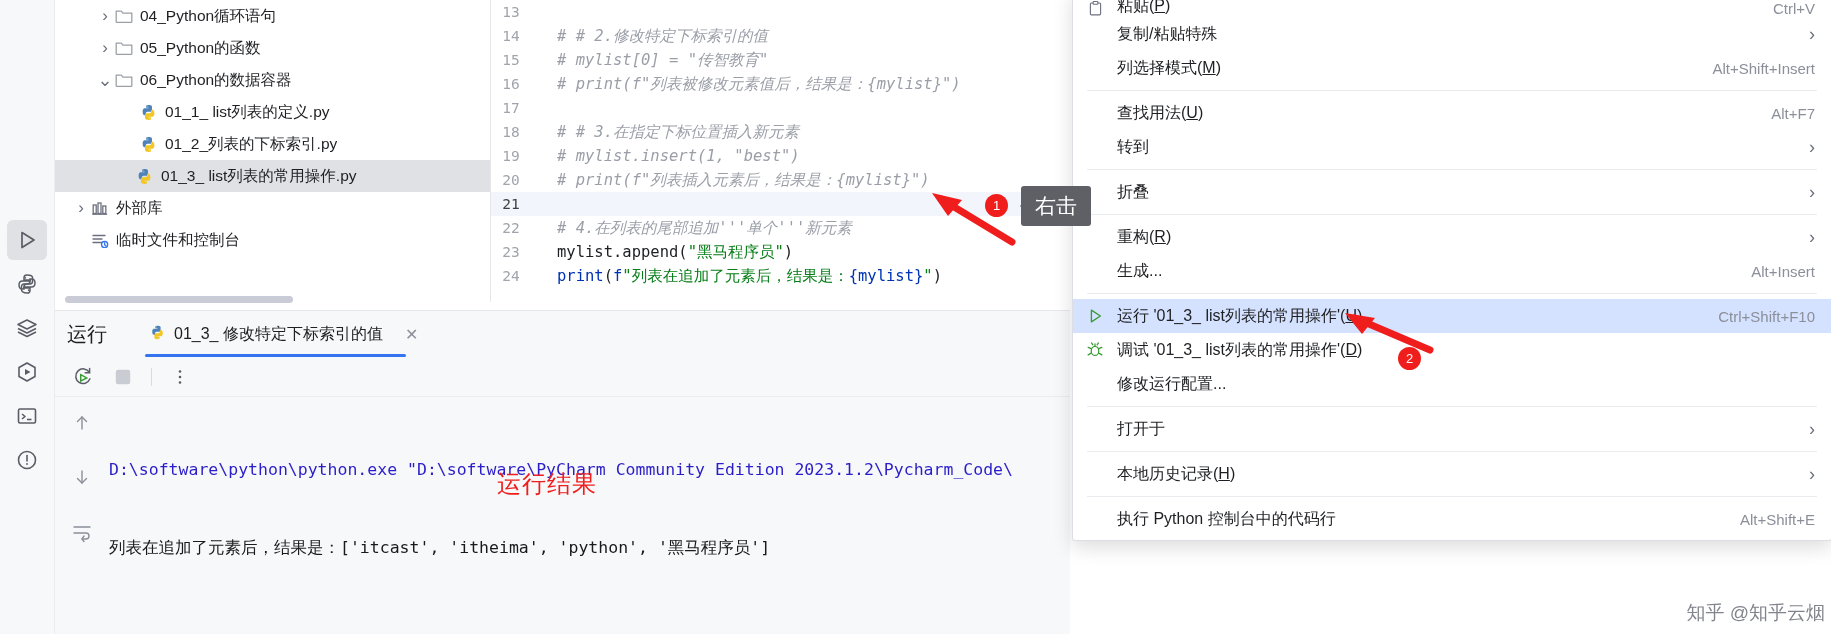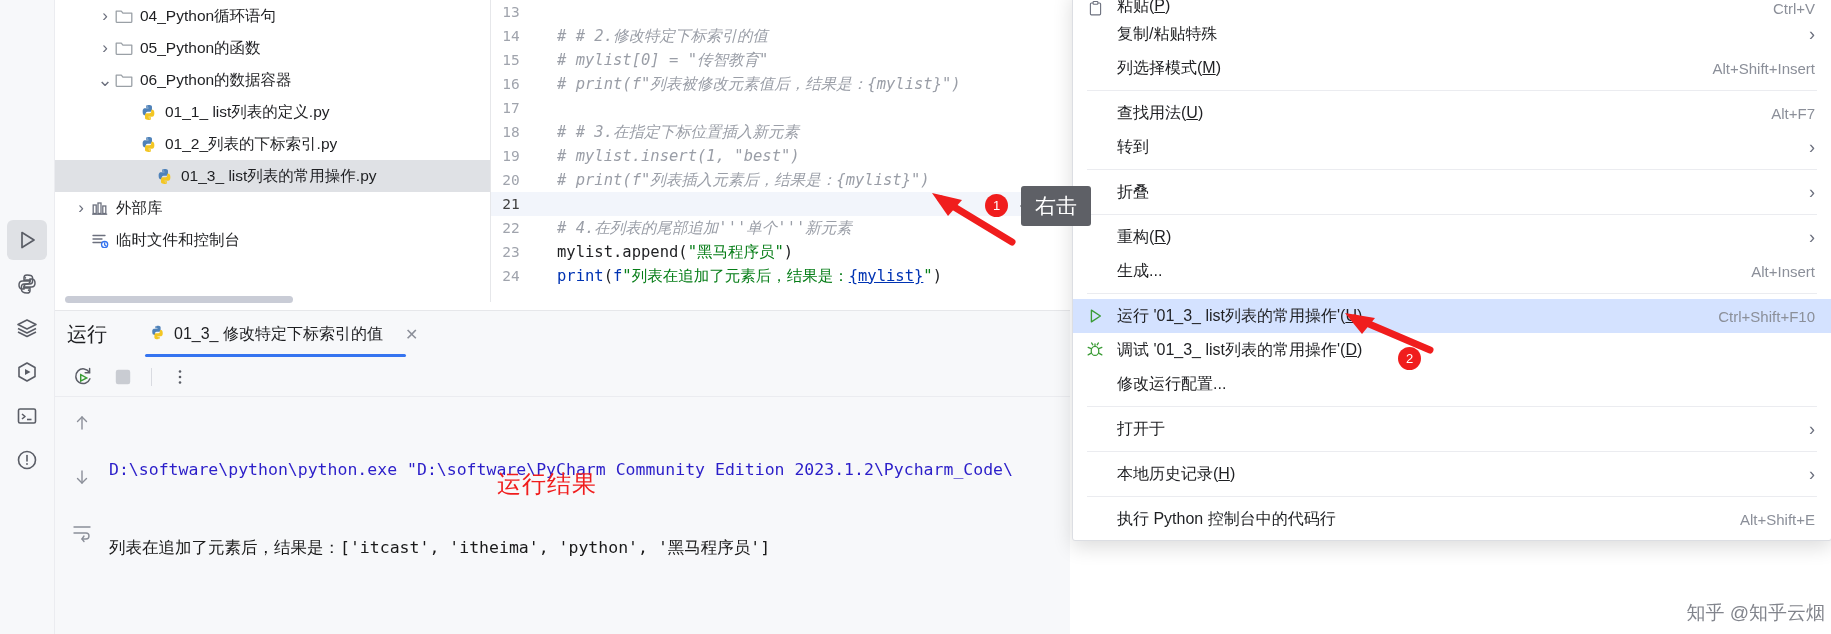--- a/index.html
+++ b/index.html
@@ -65,21 +65,21 @@
     width: 52px; flex: 0 0 52px; text-align: center; padding-right: 12px;
     color: #a0a4ad; font-size: 14.5px;
     font-family: "DejaVu Sans Mono", "Liberation Mono", monospace;
   }
   .code-line.cur .gutter { color: #404040; }
   .code-txt { padding-left: 14px; }
   .cmt { color: #9a9ea7; font-style: italic; }
   .kw  { color: #0033b3; }
   .str { color: #067d17; }
   .pun { color: #1e1f22; }
-  .brc { color: #0033b3; text-decoration: underline; }
+  .brc { color: #0033b3; }
 
   
   .runpanel {
     position: absolute; left: 55px; top: 310px; width: 1015px; height: 324px;
     background: #f7f8fa; border-top: 1px solid #e6e7ea;
   }
   .run-tabs {
     display: flex; align-items: center; height: 46px; padding-left: 12px;
     position: relative;
   }
@@ -256,21 +256,21 @@
         <div class="tree-row" style="padding-left: 64px;">
           <span class="chev"></span>
           <span class="py-ico">
             <svg width="19" height="19" viewBox="0 0 24 24">
               <path fill="#4f82b9" d="M12 2.5c-3.2 0-3.1 1.4-3.1 1.4v2.2h3.2v.6H7.3S4.6 6.4 4.6 11s2.4 4.4 2.4 4.4h1.6v-2s-.1-2.4 2.3-2.4h3.3s2.2 0 2.2-2.2V4.7s.3-2.2-4.4-2.2zm-1.8 1.1a.58.58 0 11-.58.58.58.58 0 01.58-.58z"></path>
               <path fill="#f3c623" d="M12 21.5c3.2 0 3.1-1.4 3.1-1.4v-2.2h-3.2v-.6h4.8s2.7.3 2.7-4.3-2.4-4.4-2.4-4.4h-1.6v2s.1 2.4-2.3 2.4H9.8s-2.2 0-2.2 2.2v3.9s-.3 2.4 4.4 2.4zm1.8-1.1a.58.58 0 11.58-.58.58.58 0 01-.58.58z"></path>
             </svg>
           </span>
           <span class="tree-label">01_2_列表的下标索引.py</span>
         </div>
-        <div class="tree-row selected" style="padding-left: 80px;">
+        <div class="tree-row selected" style="padding-left: 60px;">
           <span class="chev"></span>
           <span class="py-ico">
             <svg width="19" height="19" viewBox="0 0 24 24">
               <path fill="#4f82b9" d="M12 2.5c-3.2 0-3.1 1.4-3.1 1.4v2.2h3.2v.6H7.3S4.6 6.4 4.6 11s2.4 4.4 2.4 4.4h1.6v-2s-.1-2.4 2.3-2.4h3.3s2.2 0 2.2-2.2V4.7s.3-2.2-4.4-2.2zm-1.8 1.1a.58.58 0 11-.58.58.58.58 0 01.58-.58z"></path>
               <path fill="#f3c623" d="M12 21.5c3.2 0 3.1-1.4 3.1-1.4v-2.2h-3.2v-.6h4.8s2.7.3 2.7-4.3-2.4-4.4-2.4-4.4h-1.6v2s.1 2.4-2.3 2.4H9.8s-2.2 0-2.2 2.2v3.9s-.3 2.4 4.4 2.4zm1.8-1.1a.58.58 0 11.58-.58.58.58 0 01-.58.58z"></path>
             </svg>
           </span>
           <span class="tree-label">01_3_ list列表的常用操作.py</span>
         </div>
         <div class="tree-row" style="padding-left: 16px;">

